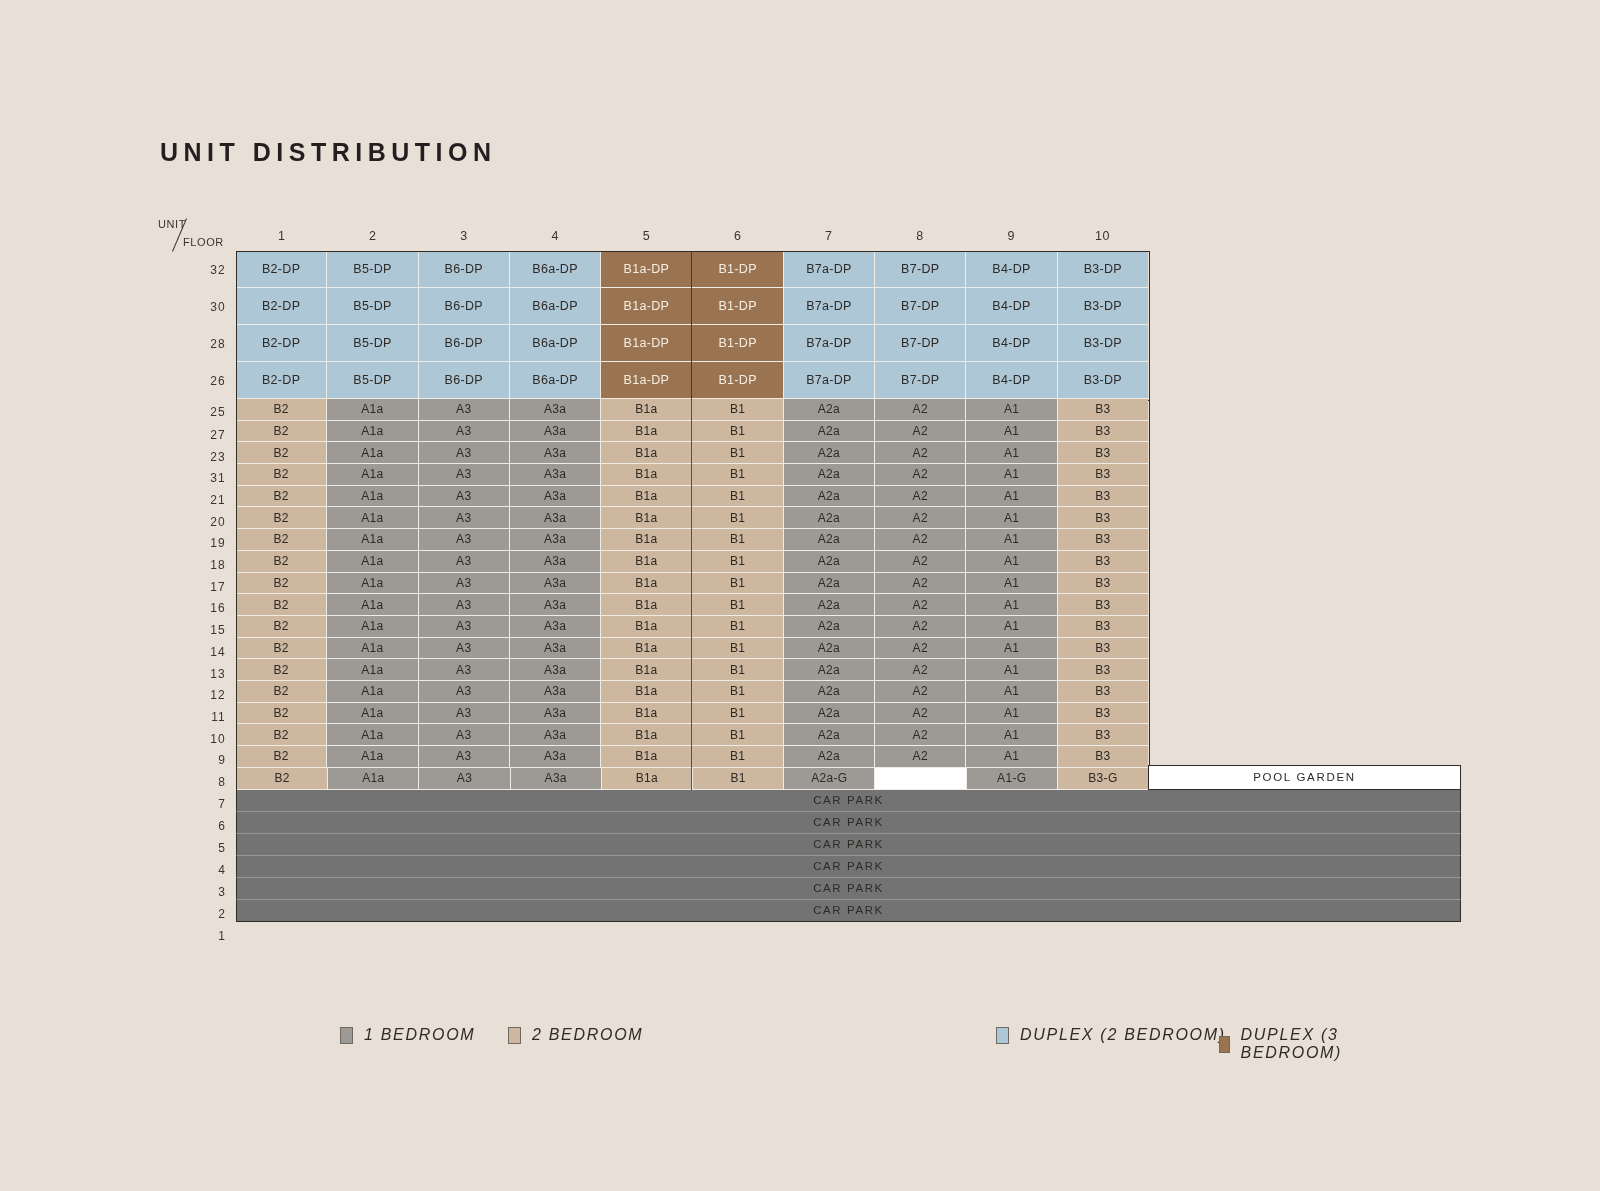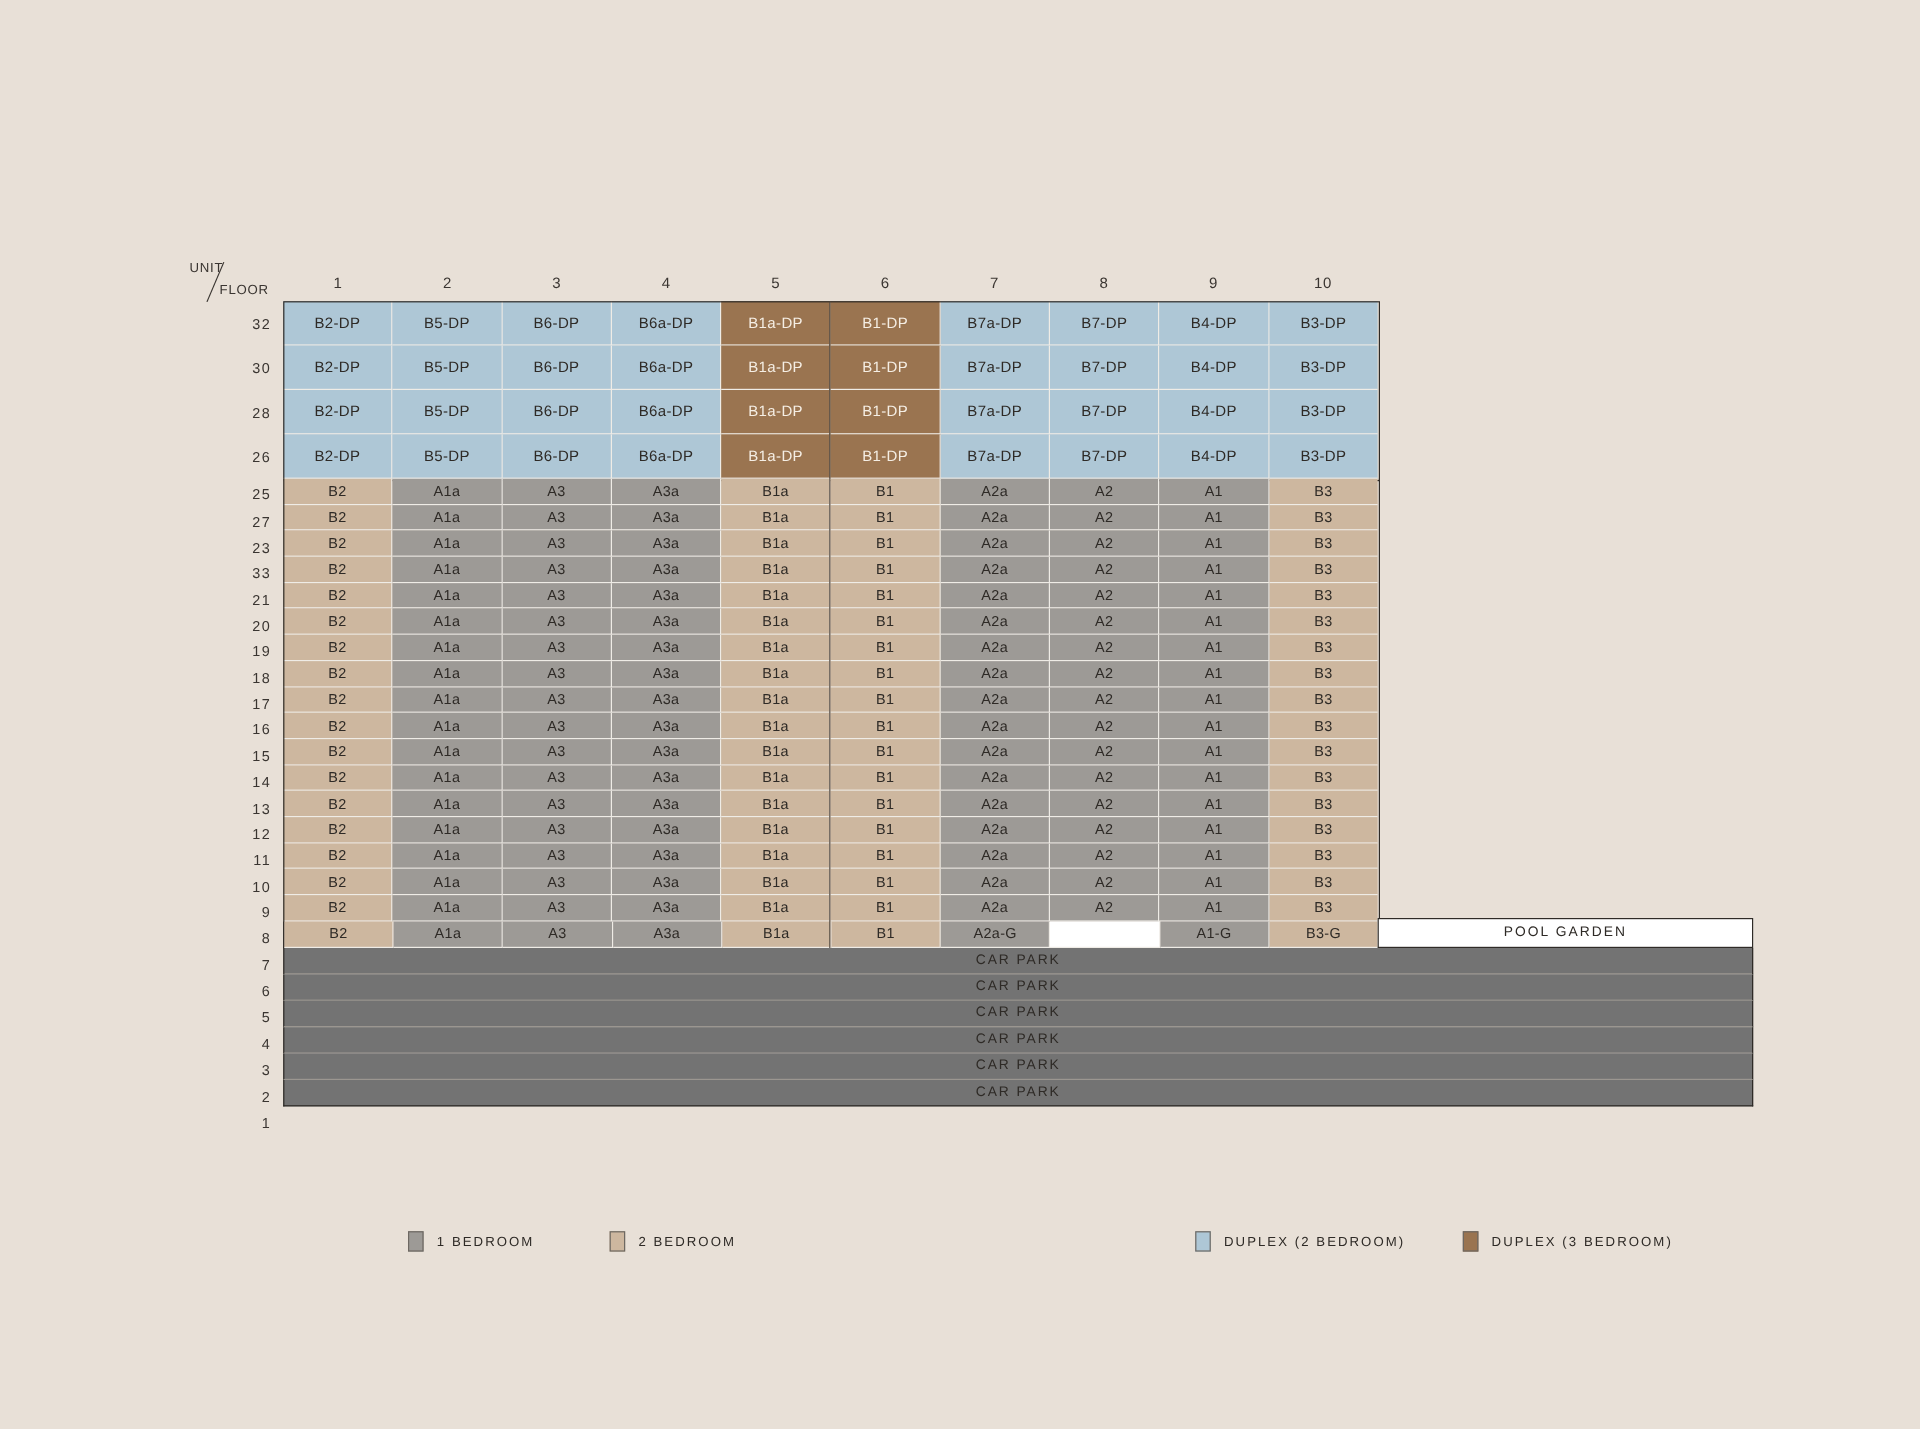--- a/index.html
+++ b/index.html
@@ -211,30 +211,32 @@
     position: absolute;
     display: flex;
     align-items: center;
     gap: 11px;
   }
   .lg .sw {
     width: 13px; height: 17px;
     border: 1px solid #6d6862;
   }
   .lg .lb {
-    font-size: 11px;
+    font-size: 16px;
     letter-spacing: 1.7px;
     color: #2e2a26;
+    font-style: italic;
   }
 </style>
 </head>
 <body>
 
 <div id="page">
 
+  <div id="title">UNIT DISTRIBUTION</div>
 
   <div id="corner">
     <span class="unit-w">UNIT</span>
     <span class="slash"></span>
     <span class="floor-w">FLOOR</span>
   </div>
 
   <div id="colheads">
       <div class="ch">1</div>
       <div class="ch">2</div>
@@ -249,21 +251,21 @@
     </div>
 
   <div id="floorlabels">
       <div class="fl" style="position: absolute; top: 0px; height: 37px;">32</div>
       <div class="fl" style="position: absolute; top: 37px; height: 37px;">30</div>
       <div class="fl" style="position: absolute; top: 74px; height: 37px;">28</div>
       <div class="fl" style="position: absolute; top: 111px; height: 37px;">26</div>
       <div class="fl" style="position: absolute; top: 148px; height: 25px;">25</div>
       <div class="fl" style="position: absolute; top: 173px; height: 21.7px;">27</div>
       <div class="fl" style="position: absolute; top: 194.7px; height: 21.7px;">23</div>
-      <div class="fl" style="position: absolute; top: 216.4px; height: 21.7px;">33</div>
+      <div class="fl" style="position: absolute; top: 216.4px; height: 21.7px;">31</div>
       <div class="fl" style="position: absolute; top: 238.1px; height: 21.7px;">21</div>
       <div class="fl" style="position: absolute; top: 259.8px; height: 21.7px;">20</div>
       <div class="fl" style="position: absolute; top: 281.5px; height: 21.7px;">19</div>
       <div class="fl" style="position: absolute; top: 303.2px; height: 21.7px;">18</div>
       <div class="fl" style="position: absolute; top: 324.9px; height: 21.7px;">17</div>
       <div class="fl" style="position: absolute; top: 346.6px; height: 21.7px;">16</div>
       <div class="fl" style="position: absolute; top: 368.3px; height: 21.7px;">15</div>
       <div class="fl" style="position: absolute; top: 390px; height: 21.7px;">14</div>
       <div class="fl" style="position: absolute; top: 411.7px; height: 21.7px;">13</div>
       <div class="fl" style="position: absolute; top: 433.4px; height: 21.7px;">12</div>

